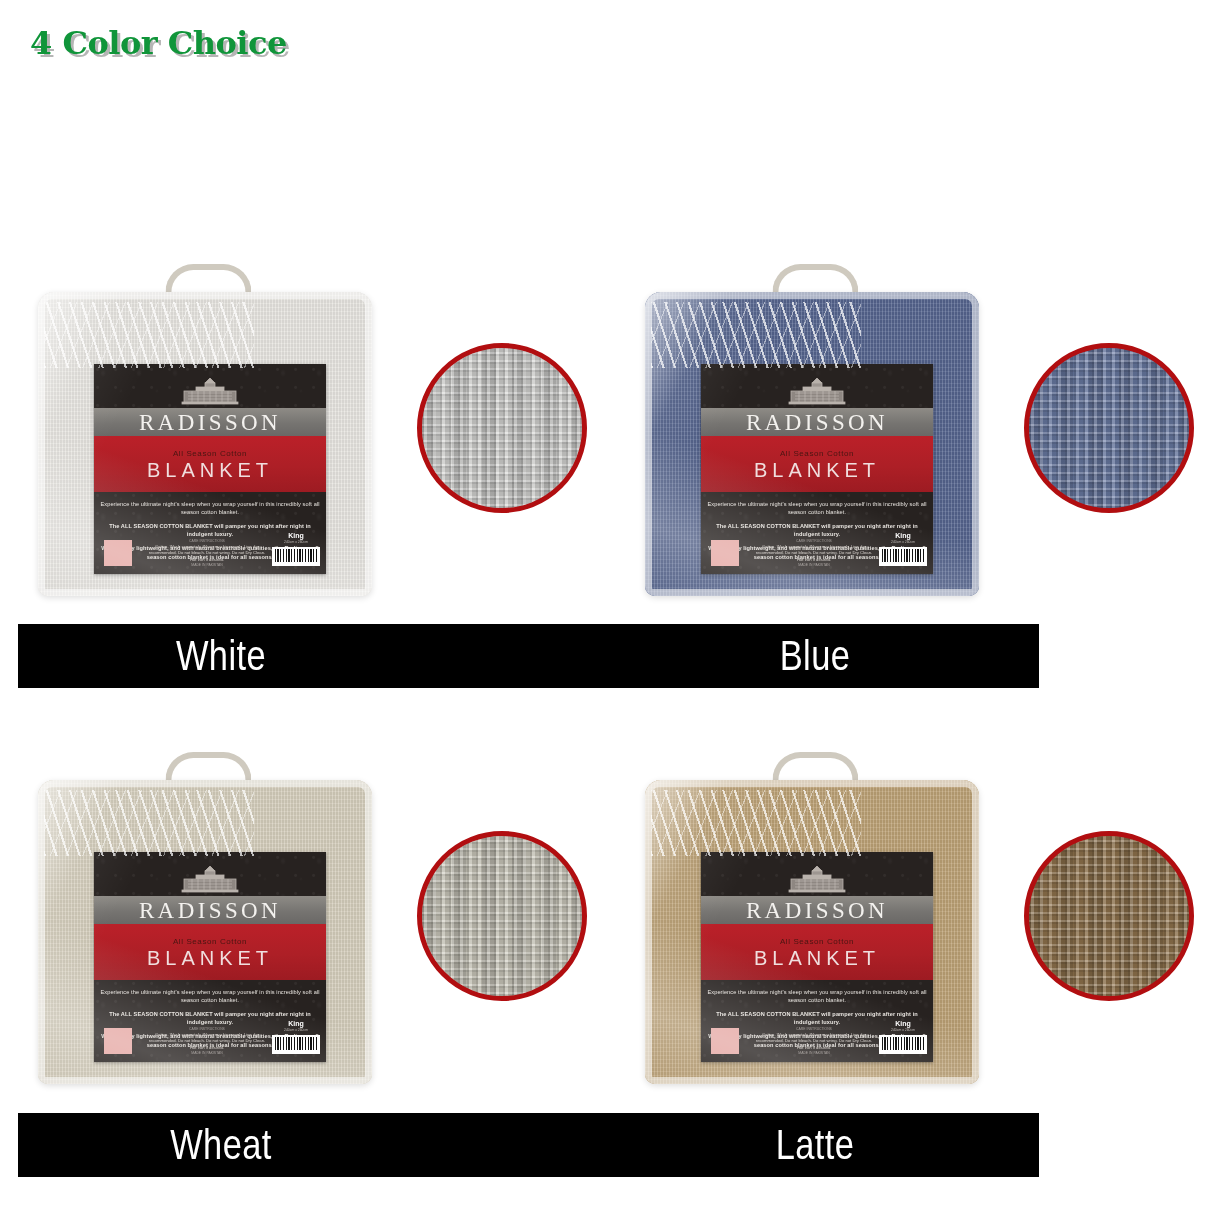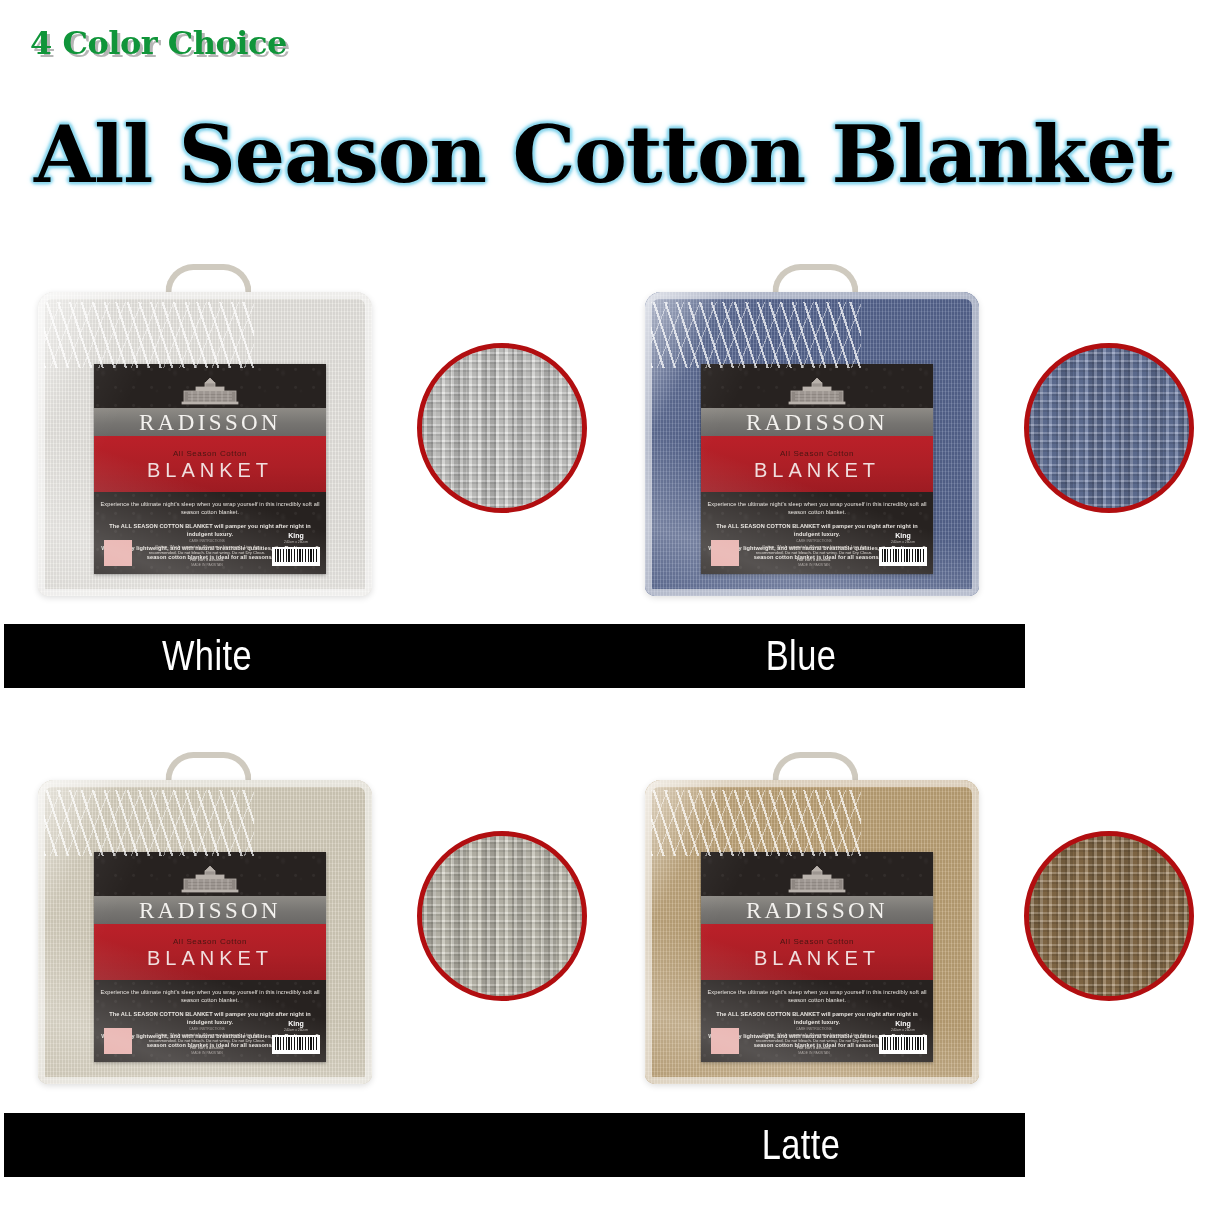--- a/index.html
+++ b/index.html
@@ -258,21 +258,21 @@
     inset: 0;
     background-image:
       repeating-linear-gradient(90deg, rgba(0,0,0,0.17) 0 2px, rgba(255,255,255,0.20) 2px 5px, rgba(0,0,0,0.09) 5px 9px),
       repeating-linear-gradient(0deg, rgba(0,0,0,0.15) 0 2px, rgba(255,255,255,0.22) 2px 4px, rgba(0,0,0,0.07) 4px 8px),
       repeating-linear-gradient(90deg, rgba(0,0,0,0.10) 0 14px, rgba(0,0,0,0.0) 14px 30px);
   }
 
   
   .name-band {
     position: absolute;
-    left: 4px;
+    left: 18px;
     width: 1021px;
     height: 64px;
     background: #000000;
   }
   #band-row1 { top: 624px; }
   #band-row2 { top: 1113px; }
   .name-band .name {
     position: absolute;
     top: 50%;
     transform: translate(-50%, -50%);
@@ -286,21 +286,20 @@
   }
   .name-band .name span { display: inline-block; transform: scaleX(0.82); }
   .name-left  { left: 203px; }
   .name-right { left: 797px; }
 </style>
 </head>
 <body>
 
 <div id="header">
   <div id="subheadline">4 Color Choice</div>
-  <div id="headline">All Season Cotton Blanket</div>
 </div>
 
 <div class="panel r1 c1">
   <div class="package">
     <div class="handle"></div>
     <div class="bag" style="background: rgb(239, 238, 234);">
       <div class="blanket" style="background: rgb(232, 230, 225);"></div>
       <div class="weave"></div>
 
       <div class="label-card">
@@ -547,14 +546,15 @@
     <div class="tex"></div>
   </div>
 </div>
 
 <div class="name-band" id="band-row1">
   <div class="name name-left"><span>White</span></div>
   <div class="name name-right"><span>Blue</span></div>
 </div>
 
 <div class="name-band" id="band-row2">
+  <div class="name name-left"><span>Wheat</span></div>
   <div class="name name-right"><span>Latte</span></div>
 </div>
 
 </body></html>

